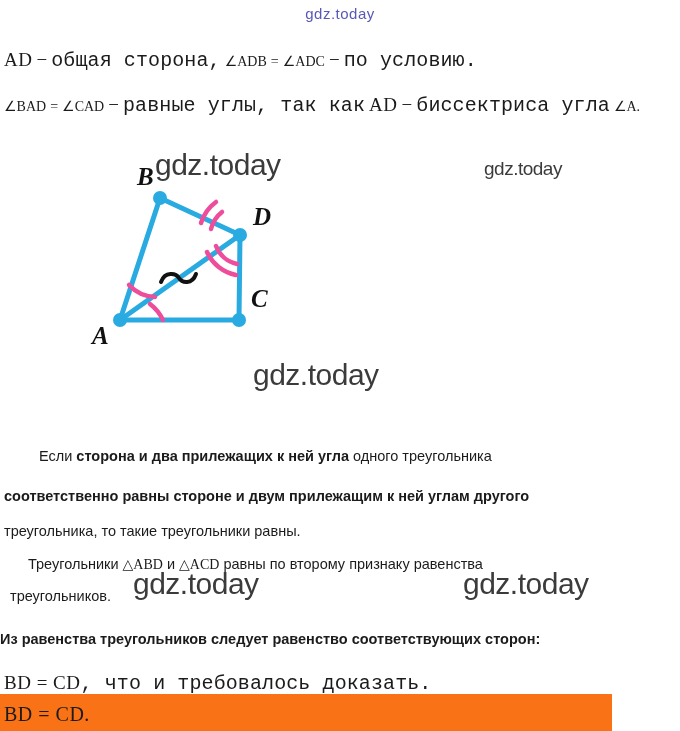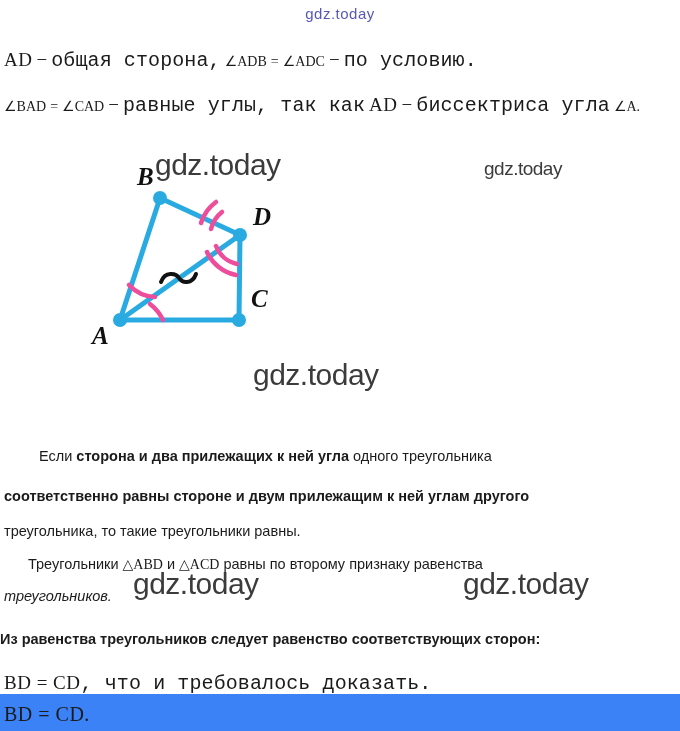--- a/index.html
+++ b/index.html
@@ -80,23 +80,23 @@
     font-size: 14.5px;
     white-space: nowrap;
   }
   .para b { font-weight: bold; }
 
   
   #answer-highlight {
     position: absolute;
     left: 0;
     top: 694px;
-    width: 680px;
+    width: 612px;
     height: 37px;
-    background: #3b82f6;
+    background: #f97316;
   }
   #answer-highlight .mathit { font-size: 20px; }
 
   
   #figure-svg {
     position: absolute;
     left: 0;
     top: 140px;
   }
   .vlabel {
@@ -182,21 +182,21 @@
 
 <div class="para" style="left:4px; top:448px;margin-left:35px;">
   <span>Если </span><b>сторона и два прилежащих к ней угла</b><span> одного треугольника</span>
 </div>
 <div class="para" style="left:4px; top:488px;font-weight:bold;">соответственно равны стороне и двум прилежащим к ней углам другого</div>
 <div class="para" style="left:4px; top:523px;">треугольника, то такие треугольники равны.</div>
 
 <div class="para" style="left:4px; top:556px;margin-left:24px;">
   <span>Треугольники </span><span class="mathsym">△ABD</span><span> и </span><span class="mathsym">△ACD</span><span> равны по второму признаку равенства</span>
 </div>
-<div class="para" style="left:4px; top:588px;font-style:italic;">треугольников.</div>
+<div class="para" style="left:10px; top:588px;">треугольников.</div>
 
 <div class="wm" style="left:133px; top:567px; font-size:30px;">gdz.today</div>
 <div class="wm" style="left:463px; top:567px; font-size:30px;">gdz.today</div>
 
 <div class="para" style="left:0; top:631px;font-weight:bold;">Из равенства треугольников следует равенство соответствующих сторон:</div>
 
 <div class="line" style="left:4px; top:673px;">
   <span class="mathit">BD = CD</span><span class="ru">, что и требовалось доказать.</span>
 </div>
 

